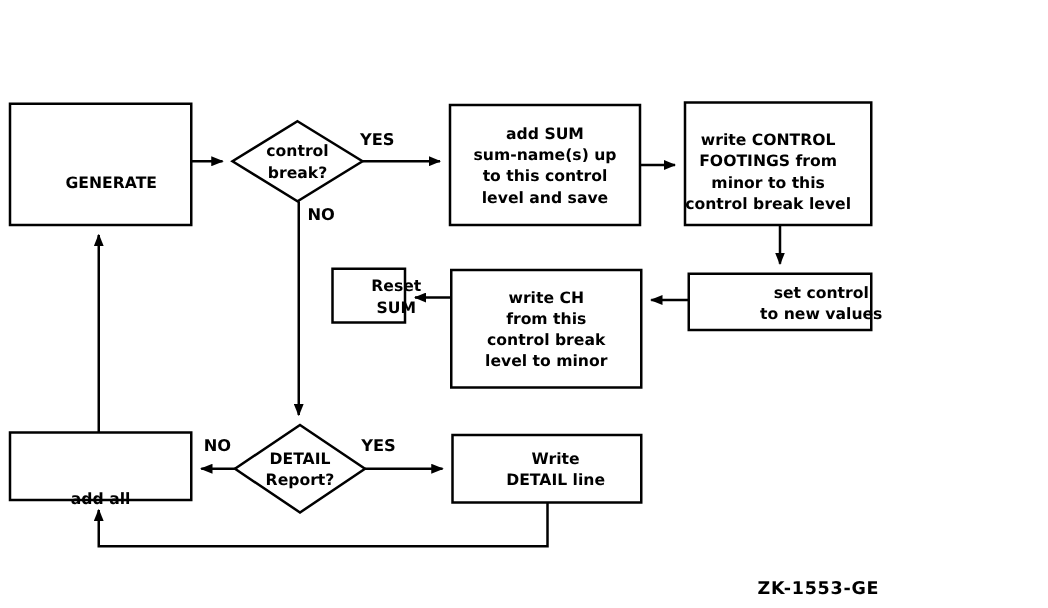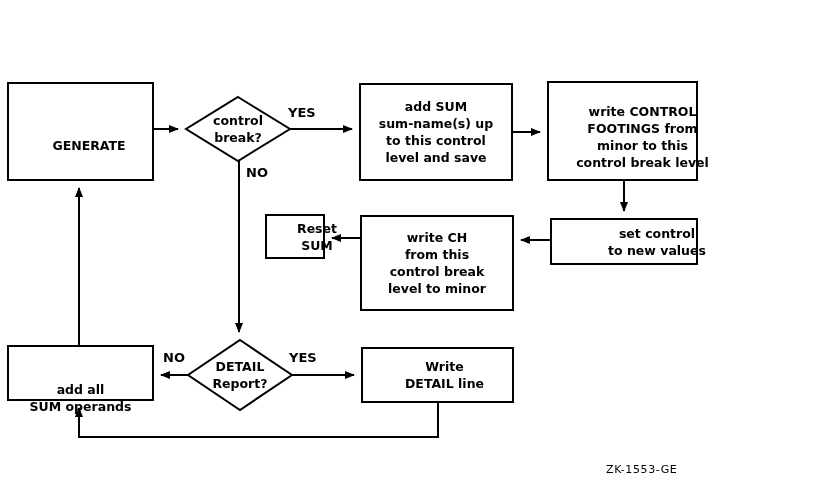--- a/index.html
+++ b/index.html
@@ -41,22 +41,22 @@
     position: absolute;
     font-family: "DejaVu Sans", sans-serif;
     font-weight: bold;
     font-size: 13px;
     color: #000000;
     white-space: nowrap;
   }
   .fig-id {
     position: absolute;
     font-family: "DejaVu Sans", sans-serif;
-    font-weight: normal;
-    font-size: 11px;
+    font-weight: bold;
+    font-size: 14px;
     letter-spacing: 0.6px;
     color: #000000;
     white-space: nowrap;
   }
 </style>
 </head>
 <body>
 
 <div id="canvas">
 
@@ -117,21 +117,21 @@
     <span>break?</span>
   </div>
 
   <div class="node-label" style="left:360px; top:84px; width:152px; height:96px;">
     <span>add SUM</span>
     <span>sum-name(s) up</span>
     <span>to this control</span>
     <span>level and save</span>
   </div>
 
-  <div class="node-label" style="left:568px; top:82px; width:149px; height:110px;">
+  <div class="node-label" style="left:540px; top:82px; width:149px; height:110px;">
     <span>write CONTROL</span>
     <span>FOOTINGS from</span>
     <span>minor to this</span>
     <span>control break level</span>
   </div>
 
   <div class="node-label" style="left:551px; top:219px; width:146px; height:45px;margin-left:33px;">
     <span>set control</span>
     <span>to new values</span>
   </div>
@@ -143,21 +143,20 @@
     <span>level to minor</span>
   </div>
 
   <div class="node-label" style="left:280px; top:215px; width:74px; height:43px;">
     <span>Reset</span>
     <span>SUM</span>
   </div>
 
   <div class="node-label" style="left:8px; top:366px; width:145px; height:64px;">
     <span>add all</span>
-    <span>SUM operands</span>
   </div>
 
   <div class="node-label" style="left:188px; top:341px; width:104px; height:68px;">
     <span>DETAIL</span>
     <span>Report?</span>
   </div>
 
   <div class="node-label" style="left:362px; top:348px; width:165px; height:54px;">
     <span>Write</span>
     <span>DETAIL line</span>

